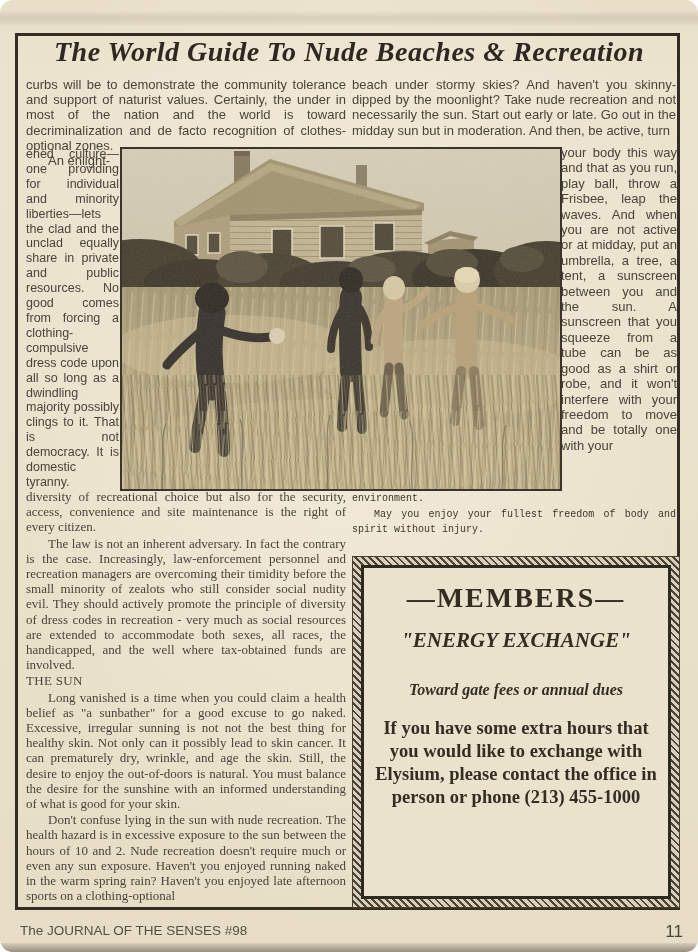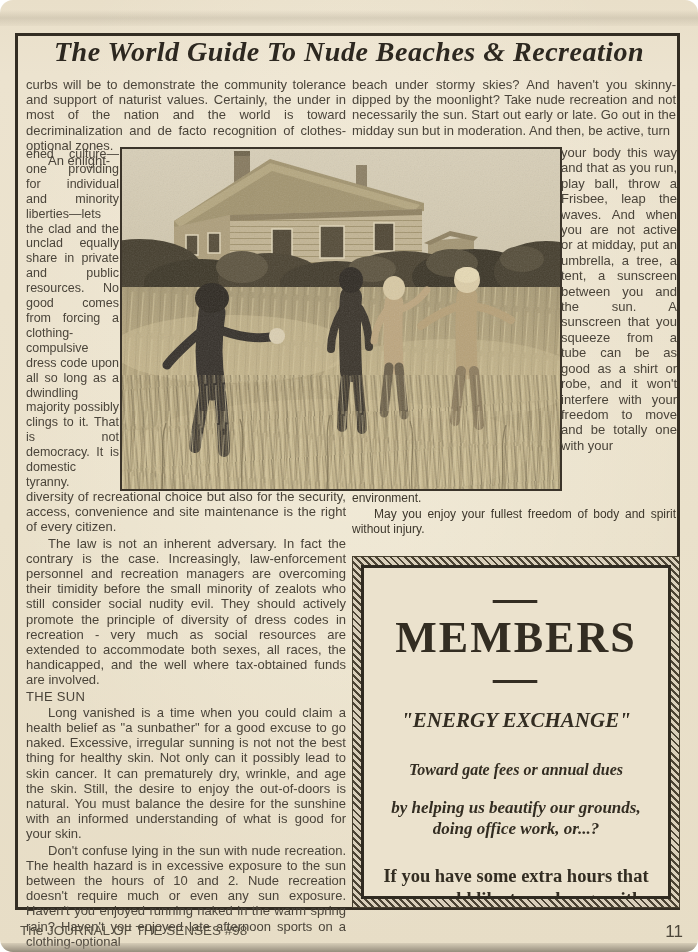--- a/index.html
+++ b/index.html
@@ -36,47 +36,47 @@
   }
   .body-text p{margin:0;}
   .body-text{font-size:13px;line-height:15.2px;text-align:justify;color:#4a443a;}
   .indent{text-indent:22px;}
   .col-top-left{position:absolute;left:26px;top:77px;width:320px;}
   .col-top-right{position:absolute;left:352px;top:77px;width:324px;}
   .narrow-left{position:absolute;left:26px;top:147px;width:93px;height:342px;overflow:hidden;
     font-size:12.5px;line-height:14.9px;text-align:justify;}
   .narrow-right{position:absolute;left:561px;top:145px;width:116px;height:346px;overflow:hidden;
     font-size:13px;line-height:15.4px;text-align:justify;}
-  .left-lower{position:absolute;left:26px;top:489px;width:320px;}
+  .left-lower{position:absolute;left:26px;top:489px;width:320px;font-family:Liberation Serif, serif;}
   .left-lower p{margin:0 0 1px 0;}
   .sun-heading{font-weight:normal;letter-spacing:0.3px;}
   .right-lower{position:absolute;left:352px;top:491px;width:324px;
-    font-family:Liberation Sans, sans-serif;
-    font-size:12px;line-height:15.5px;color:#3d372c;text-align:justify;}
+    font-family:Liberation Mono, monospace;
+    font-size:10px;line-height:15.5px;color:#3d372c;text-align:justify;}
   .right-lower p{margin:0;}
   .photo-wrap{
     position:absolute;left:120px;top:147px;width:438px;height:340px;
     border:2px solid #3b342a;box-sizing:content-box;background:#d9d0ba;
   }
   .photo-wrap svg{display:block;}
   .members-ad{
     position:absolute;left:352px;top:556px;width:328px;height:352px;
     box-sizing:border-box;
     border:1px solid #47402f;
     background:repeating-linear-gradient(45deg,#d9cfba 0 3px,#4c4434 3px 5px);
     padding:8px;
   }
   .members-inner{
     box-sizing:border-box;width:100%;height:100%;
     border:3px solid #2f2a20;background:#ebe2cd;
     text-align:center;overflow:hidden;
     font-family:"Liberation Serif","DejaVu Serif",serif;color:#332d22;
     padding:8px 10px 0 10px;
   }
-  .members-heading{margin:2px 0 10px 0;font-size:44px;line-height:40px;font-weight:bold;letter-spacing:2px;}
+  .members-heading{margin:2px 0 10px 0;font-size:28px;line-height:40px;font-weight:bold;letter-spacing:2px;}
   .members-intro{margin:0 0 2px 0;font-size:21px;line-height:25px;font-style:italic;}
   .members-energy{margin:0 0 24px 0;font-size:21px;line-height:25px;font-style:italic;font-weight:bold;}
   .members-toward{margin:0 0 14px 0;font-size:16px;line-height:26px;font-style:italic;font-weight:bold;}
   .members-helping{margin:0 0 26px 0;font-size:17px;line-height:21px;font-style:italic;font-weight:bold;}
   .members-contact{margin:0;font-size:18.5px;line-height:23px;font-weight:bold;}
   .footer-left{position:absolute;left:14px;top:923px;font-size:13.5px;color:#565042;margin-left:6px;}
   .footer-page-number{position:absolute;right:15px;top:922px;font-size:17px;color:#4c463a;}
 </style>
 </head>
 <body>
@@ -248,21 +248,20 @@
   <div class="right-lower">
     <p>environment.</p>
     <p class="indent">May you enjoy your fullest freedom of body and spirit without injury.</p>
   </div>
 
   <div class="members-ad">
     <div class="members-inner">
       <h2 class="members-heading">—MEMBERS—</h2>
       <p class="members-energy">"ENERGY EXCHANGE"</p>
       <p class="members-toward">Toward gate fees or annual dues</p>
-      <p class="members-helping">by helping us beautify our grounds, doing office work, or...?</p>
       <p class="members-contact">If you have some extra hours that you would like to exchange with Elysium, please contact the office in person or phone (213) 455-1000</p>
     </div>
   </div>
 
   <div class="footer-left">The JOURNAL OF THE SENSES #98</div>
   <div class="footer-page-number">11</div>
 
   <div class="scan-band-bottom"></div>
 </div>
 

